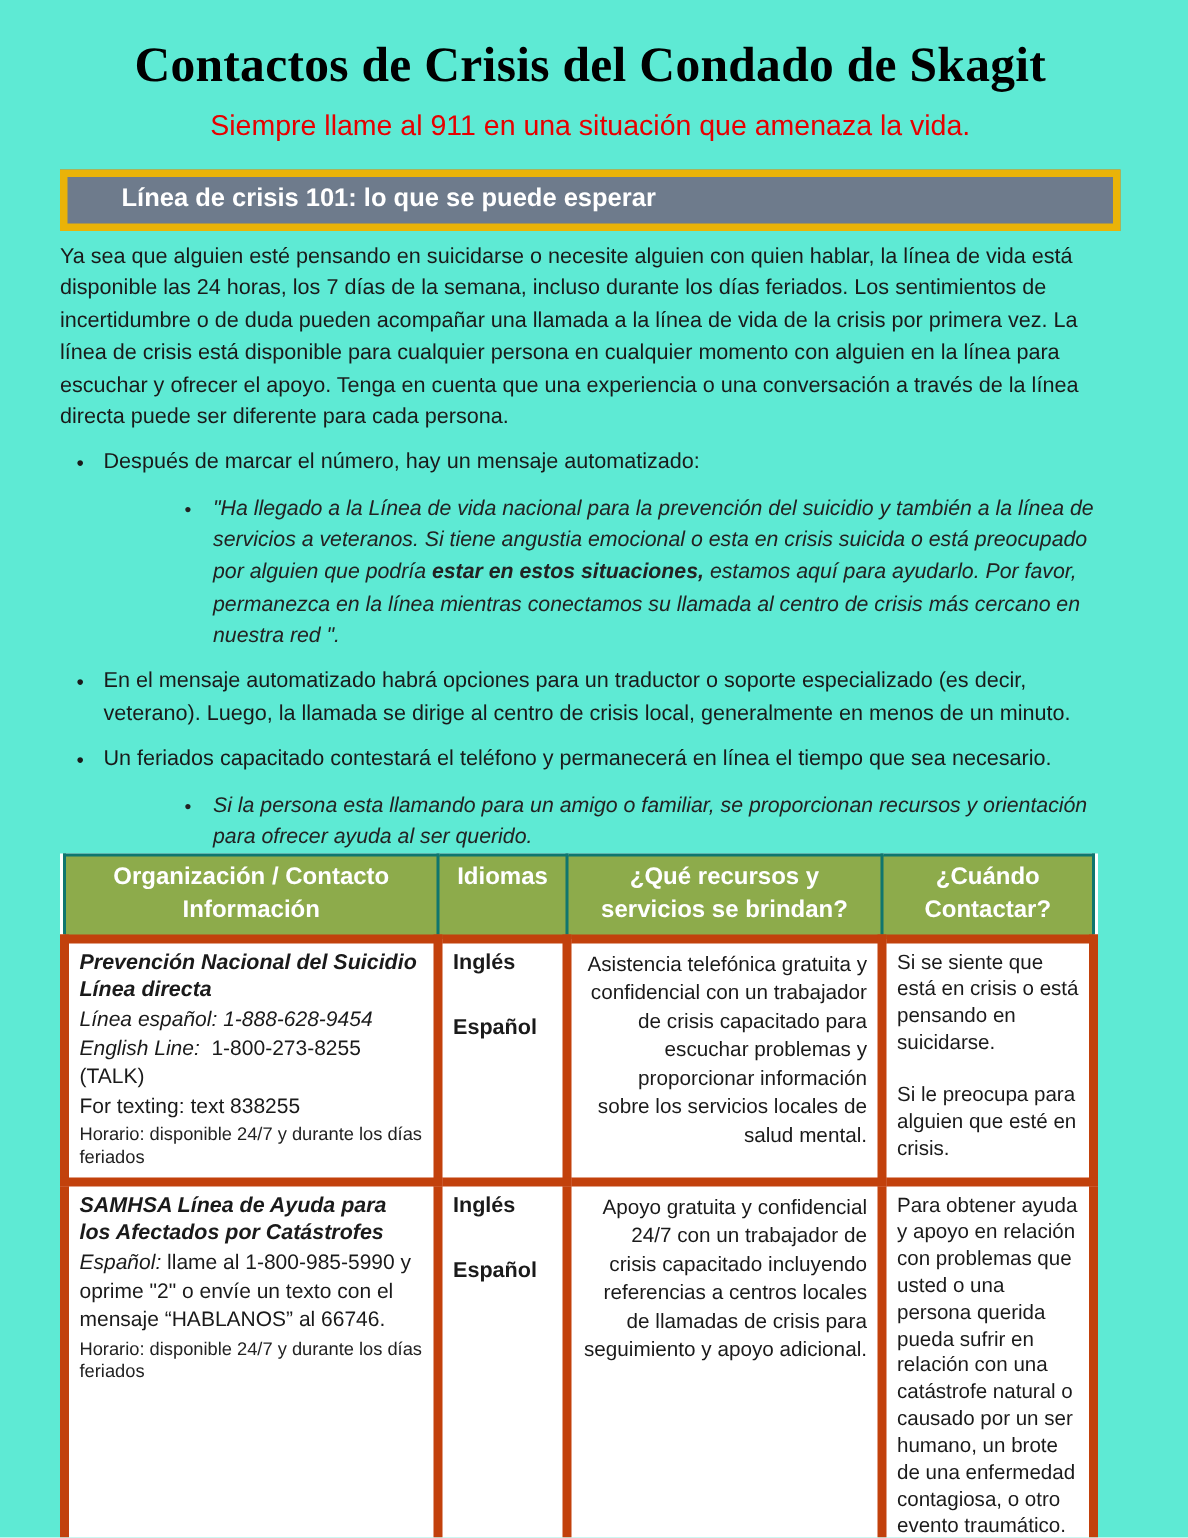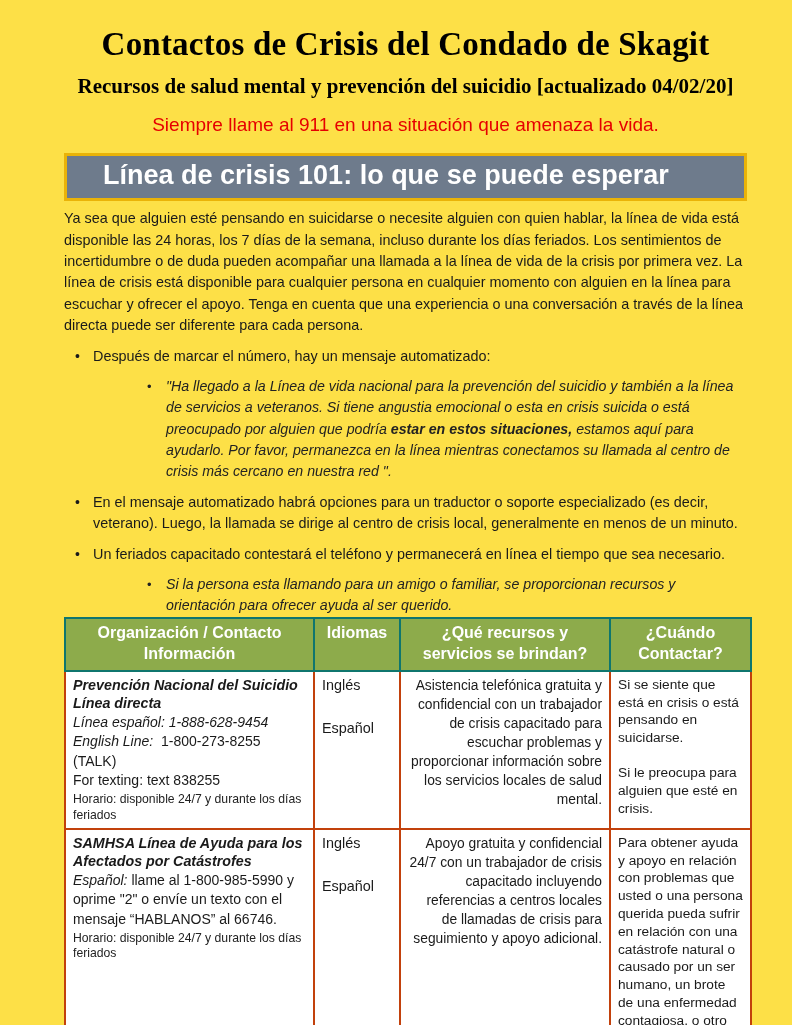--- a/index.html
+++ b/index.html
@@ -1,22 +1,22 @@
 <!DOCTYPE html>
 <html><head>
 <meta charset="utf-8">
 <style>
   * { margin:0; padding:0; box-sizing:border-box; }
   html,body { background:#ffffff; }
   .page {
     position:relative;
     width:792px; height:1025px;
     margin:0 auto;
-    background:#fde047;
-    padding:26px 45px 0 64px;
+    background:#5eead4;
+    padding:26px 45px 0 40px;
     overflow:hidden;
     font-family:"Liberation Sans", sans-serif;
     color:#1a1a1a;
   }
   
   .doc-title {
     font-family:"Liberation Serif", serif;
     font-size:33px; font-weight:bold; text-align:center;
     color:#000; line-height:1.15; margin-bottom:10px; letter-spacing:.2px;
   }
@@ -24,22 +24,22 @@
     font-family:"Liberation Serif", serif;
     font-size:21px; font-weight:bold; text-align:center;
     color:#000; line-height:1.2; margin-bottom:15px;
   }
   .alert-line {
     font-size:19px; text-align:center; color:#e60000;
     margin-bottom:17px;
   }
   
   .section-bar {
-    background:#6e7b8c; border:3px solid #eab308;
-    color:#fff; font-size:27px; font-weight:bold;
+    background:#6e7b8c; border:5px solid #eab308;
+    color:#fff; font-size:17px; font-weight:bold;
     padding:4px 8px 7px 36px; margin-bottom:7px;
   }
   
   .intro {
     font-size:14.4px; line-height:21.4px; margin-bottom:5px;
   }
   
   .b-main {
     position:relative; padding-left:29px; font-weight:normal;
     font-size:14.4px; line-height:21.5px; margin-top:9px;
@@ -61,46 +61,45 @@
     border-collapse:collapse; table-layout:fixed;
     width:686px; background:#fff;
   }
   .res-table th {
     background:#8dab4b; color:#fff; font-weight:bold;
     font-size:16px; line-height:1.32;
     border:2px solid #0f766e; vertical-align:top; text-align:center;
     padding:3px 4px 6px;
   }
   .res-table td {
-    border:2px solid #c2410c; vertical-align:top;
+    border:6px solid #c2410c; vertical-align:top;
     padding:4px 7px 5px 7px; line-height:1.32;
   }
   .col-org  { width:249px; }
   .col-lang { width:86px;  }
   .col-serv { width:210px; }
   .col-when { width:141px; }
   tr.row-1 { height:129px; }
   tr.row-2 { height:181px; }
   .org-title { font-weight:bold; font-style:italic; font-size:14.3px; line-height:1.3; }
   .contact-line { font-size:14px; line-height:1.38; }
   .it { font-style:italic; }
   .horario { font-size:12.2px; line-height:1.25; margin-top:2px; color:#222; }
-  .lang { font-weight:normal; font-size:14.4px; }
+  .lang { font-weight:bold; font-size:14.4px; }
   .lang-gap { height:24px; }
   .services { font-size:13.8px; line-height:1.38;text-align:right; }
   .when-p { font-size:13.7px; line-height:1.3; }
   .when-gap { height:17px; }
 </style>
 </head>
 <body>
 
 <div class="page">
 
   <div class="doc-title">Contactos de Crisis del Condado de Skagit</div>
-  <div class="doc-subtitle">Recursos de salud mental y prevención del suicidio [actualizado 04/02/20]</div>
   <div class="alert-line">Siempre llame al 911 en una situación que amenaza la vida.</div>
 
   <div class="section-bar">Línea de crisis 101: lo que se puede esperar</div>
 
   <div class="intro">Ya sea que alguien esté pensando en suicidarse o necesite alguien con quien hablar, la línea de vida está disponible las 24 horas, los 7 días de la semana, incluso durante los días feriados. Los sentimientos de incertidumbre o de duda pueden acompañar una llamada a la línea de vida de la crisis por primera vez. La línea de crisis está disponible para cualquier persona en cualquier momento con alguien en la línea para escuchar y ofrecer el apoyo. Tenga en cuenta que una experiencia o una conversación a través de la línea directa puede ser diferente para cada persona.</div>
 
   <div class="bullets">
     <div class="b-main">Después de marcar el número, hay un mensaje automatizado:</div>
     <div class="b-sub"><span>"Ha llegado a la Línea de vida nacional para la prevención del suicidio y también a la línea de servicios a veteranos. Si tiene angustia emocional o esta en crisis suicida o está preocupado por alguien que podría </span><span class="q-bold">estar en estos situaciones,</span><span> estamos aquí para ayudarlo. Por favor, permanezca en la línea mientras conectamos su llamada al centro de crisis más cercano en nuestra red ".</span></div>
     <div class="b-main">En el mensaje automatizado habrá opciones para un traductor o soporte especializado (es decir, veterano). Luego, la llamada se dirige al centro de crisis local, generalmente en menos de un minuto.</div>

